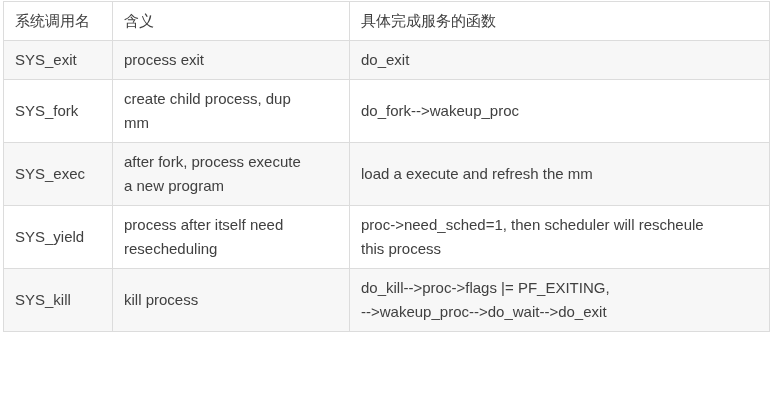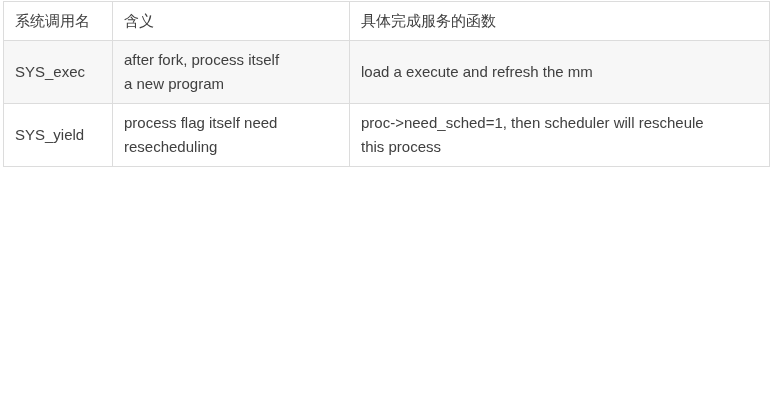--- a/index.html
+++ b/index.html
@@ -58,27 +58,44 @@
     </colgroup>
     <thead>
       <tr>
         <th>系统调用名</th>
         <th>含义</th>
         <th>具体完成服务的函数</th>
       </tr>
     </thead>
     <tbody>
       <tr>
+        <td>SYS_exit</td>
+        <td>process exit</td>
+        <td>do_exit</td>
+      </tr>
+      <tr>
+        <td>SYS_fork</td>
+        <td>create child process, dup
+mm</td>
+        <td>do_fork--&gt;wakeup_proc</td>
+      </tr>
+      <tr>
         <td>SYS_exec</td>
-        <td>after fork, process itself
+        <td>after fork, process execute
 a new program</td>
         <td>load a execute and refresh the mm</td>
       </tr>
       <tr>
         <td>SYS_yield</td>
-        <td>process flag itself need
+        <td>process after itself need
 resecheduling</td>
         <td>proc-&gt;need_sched=1, then scheduler will rescheule
 this process</td>
+      </tr>
+      <tr>
+        <td>SYS_kill</td>
+        <td>kill process</td>
+        <td>do_kill--&gt;proc-&gt;flags |= PF_EXITING,
+--&gt;wakeup_proc--&gt;do_wait--&gt;do_exit</td>
       </tr>
     </tbody>
   </table>
 </div>
 
 </body></html>

